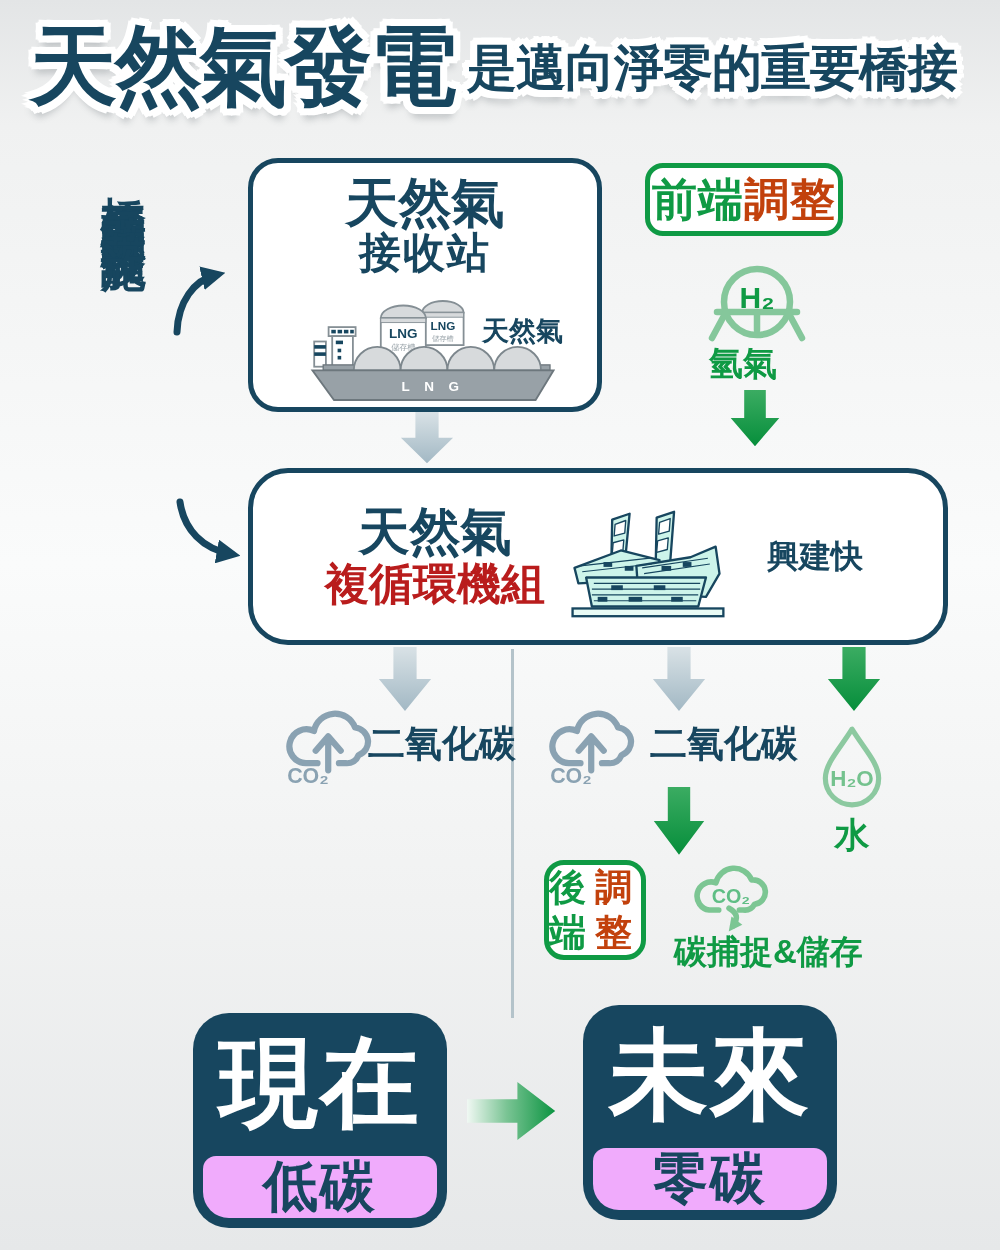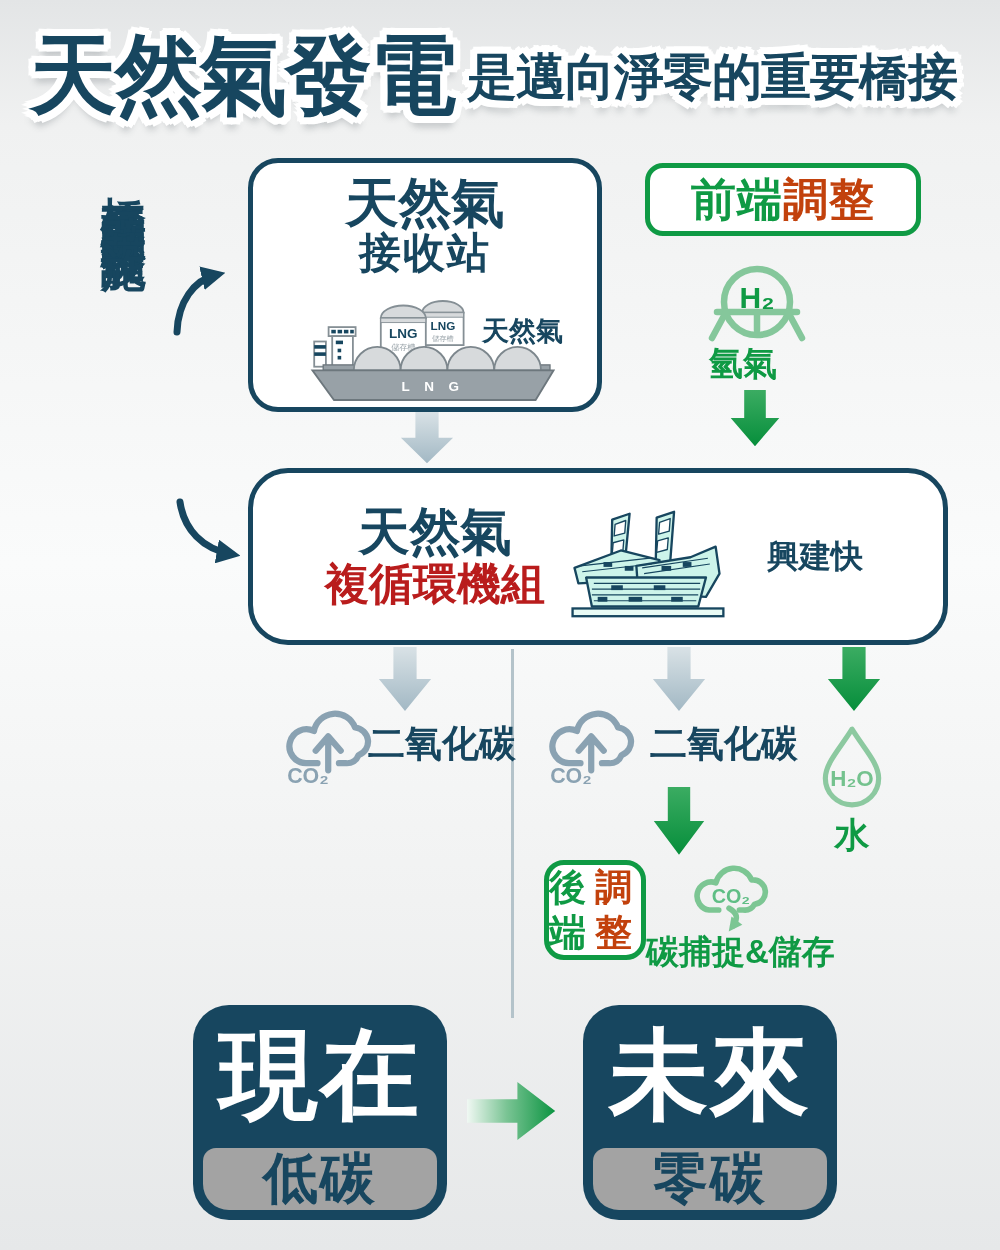--- a/index.html
+++ b/index.html
@@ -11,57 +11,57 @@
   .abs{position:absolute;}
   .outline{
     text-shadow:
       -5px -5px 0 #fff, 0 -6px 0 #fff, 5px -5px 0 #fff,
       -6px 0 0 #fff, 6px 0 0 #fff,
       -5px 5px 0 #fff, 0 6px 0 #fff, 5px 5px 0 #fff,
       -4px -7px 0 #fff, 4px -7px 0 #fff, -7px -4px 0 #fff, 7px -4px 0 #fff,
       -4px 7px 0 #fff, 4px 7px 0 #fff, -7px 4px 0 #fff, 7px 4px 0 #fff,
       0 11px 7px rgba(70,80,86,.28);
   }
-  .title-row{left:30px;top:22px;display:flex;align-items:flex-end;gap:12px;white-space:nowrap;margin-top:9px;}
+  .title-row{left:30px;top:22px;display:flex;align-items:flex-end;gap:12px;white-space:nowrap;}
   .title-main{font-size:87px;font-weight:900;color:#17465f;letter-spacing:-2px;line-height:1.02;}
   .title-sub{font-size:50px;font-weight:900;color:#17465f;padding-bottom:9px;letter-spacing:-1px;}
   .side-note{
     left:99px;top:160px;height:520px;
     writing-mode:vertical-rl;text-orientation:upright;
     font-size:45px;font-weight:900;color:#17465f;letter-spacing:5px;line-height:1.1;
   }
   .wbox{position:absolute;background:#fff;border:5px solid #17465f;box-sizing:border-box;}
   #box-receiving{left:248px;top:158px;width:354px;height:254px;border-radius:30px;text-align:center;}
   .b1-l1{font-size:53px;font-weight:900;color:#17465f;margin-top:12px;line-height:1.05;}
   .b1-l2{font-size:42px;font-weight:900;color:#17465f;line-height:1.05;letter-spacing:2px;font-family:Liberation Serif, serif;}
   #gas-label{left:229px;top:150px;font-size:27px;font-weight:800;color:#17465f;}
   .pill{
     position:absolute;background:#fff;border:5px solid #0f9a44;box-sizing:border-box;
     display:flex;align-items:center;justify-content:center;font-weight:900;
   }
-  #pill-front{left:645px;top:163px;width:276px;height:73px;border-radius:18px;font-size:45px;letter-spacing:1px;}
+  #pill-front{left:645px;top:163px;width:198px;height:73px;border-radius:18px;font-size:45px;letter-spacing:1px;}
   .green-t{color:#0f9a44;}
   .navy-t{color:#c2410c;}
   #h2-label{left:684px;top:341px;width:118px;text-align:center;font-size:34px;font-weight:800;color:#0f9a44;}
   #box-ccgt{left:248px;top:468px;width:700px;height:177px;border-radius:40px;display:flex;align-items:center;}
   .b2-text{text-align:center;margin-left:72px;}
   .b2-l1{font-size:51px;font-weight:900;color:#17465f;line-height:1.1;}
   .b2-l2{font-size:44px;font-weight:900;color:#b91c1c;line-height:1.1;}
   .b2-notes{margin-left:20px;font-size:32px;font-weight:700;color:#17465f;line-height:1.55;white-space:nowrap;}
   .b2-note2{margin-left:14px;}
   #plant-svg{width:172px;height:116px;margin-left:16px;margin-top:14px;flex:none;}
   #divider{left:511px;top:649px;width:3px;height:369px;background:#b4c3ca;}
   .co2-label{font-size:37px;font-weight:700;color:#17465f;white-space:nowrap;}
   #h2o-label{left:813px;top:812px;width:78px;text-align:center;font-size:35px;font-weight:800;color:#0f9a44;}
   #pill-back{left:544px;top:860px;width:102px;height:100px;border-radius:20px;font-size:37px;line-height:1.22;}
-  #ccs-label{left:646px;top:930px;width:182px;text-align:right;font-size:33px;font-weight:800;color:#0f9a44;white-space:nowrap;}
+  #ccs-label{left:674px;top:930px;width:182px;text-align:right;font-size:33px;font-weight:800;color:#0f9a44;white-space:nowrap;}
   .stage-box{position:absolute;width:254px;height:215px;background:#17465f;border-radius:36px;top:1005px;}
   .stage-title{color:#fff;font-size:99px;font-weight:900;text-align:center;margin-top:16px;letter-spacing:2px;line-height:1.1;}
   .stage-strip{
-    position:absolute;left:10px;right:10px;bottom:10px;height:62px;background:#a3a3a3;
+    position:absolute;left:10px;right:10px;bottom:10px;height:62px;background:#f0abfc;
     border-radius:13px 13px 26px 26px;display:flex;align-items:center;justify-content:center;
     font-size:55px;font-weight:900;color:#17465f;letter-spacing:2px;
   }
   svg text{font-family:"Liberation Sans",sans-serif;}
 </style>
 </head>
 <body>
 
 <div id="canvas">
 
@@ -277,21 +277,21 @@
         </marker>
       </defs>
     <g stroke="#7cc693" stroke-width="6" fill="none" stroke-linecap="round" stroke-linejoin="round">
       <path d="M38,66 L28,66 A15,15 0 1 1 35,37 A20,20 0 0 1 73,34 A13,13 0 0 1 76,60 A12,12 0 0 1 64,66 L60,66"></path>
       <path d="M49,64 C58,69 59,75 53,83" marker-end="url(#ccsh)"></path>
     </g>
     <text x="51" y="59" font-size="21" font-weight="bold" fill="#5fbe85" text-anchor="middle">CO₂</text>
   </svg>
   <div class="abs" id="ccs-label">碳捕捉&amp;儲存</div>
 
-  <div class="stage-box" style="left:193px;">
+  <div class="stage-box" style="left:193px;margin-top:8px;">
     <div class="stage-title">現在</div>
     <div class="stage-strip">
       <span>低碳</span>
     </div>
   </div>
 
   <svg class="abs" style="left:467px;top:1079px;" width="90" height="64" viewBox="0 0 100 66" preserveAspectRatio="none">
     <polygon points="0,21 56,21 56,3 98,33 56,63 56,45 0,45" fill="url(#gradGreenRight)"></polygon>
   </svg>
 

